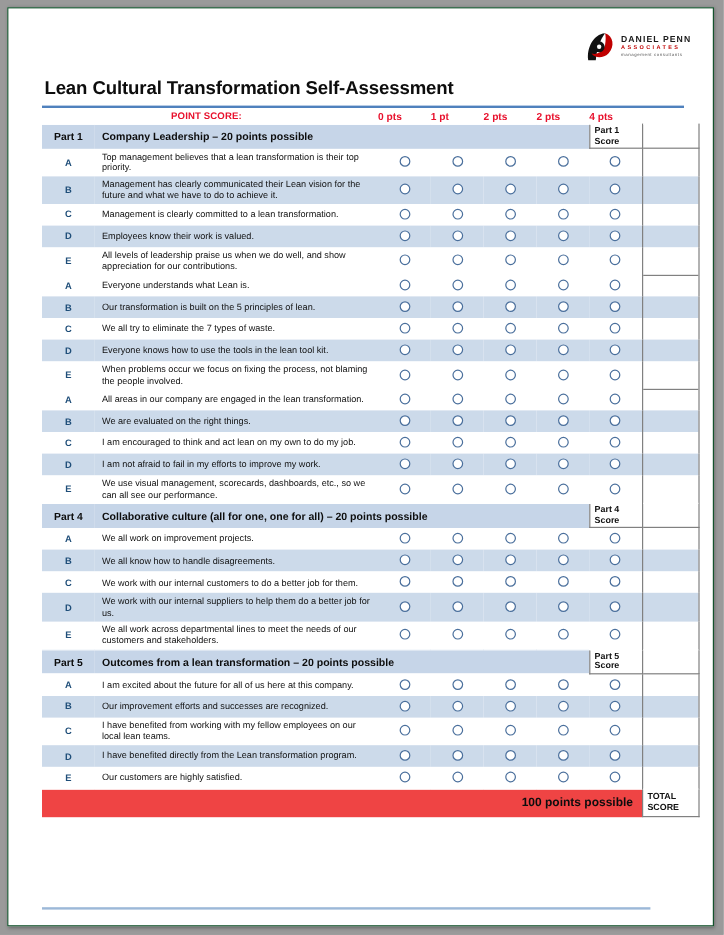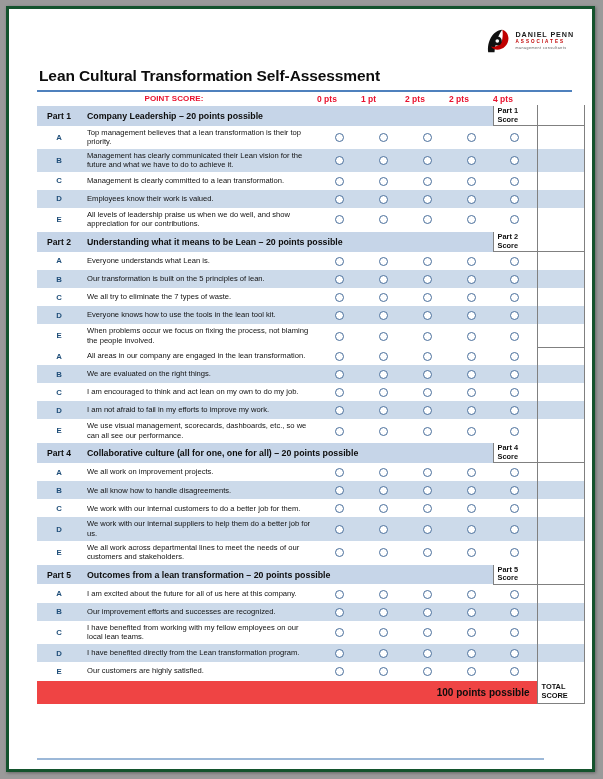--- a/index.html
+++ b/index.html
@@ -9,21 +9,21 @@
   body {
     width: 603px; height: 779px;
     font-family: "Liberation Sans", sans-serif;
     overflow: hidden;
   }
   .page {
     position: absolute;
     left: 6px; top: 6px;
     width: 589px; height: 766px;
     background: #ffffff;
-    border: 3px solid #14532d;
+    border: 1px solid #14532d;
     box-shadow: 1px 1px 3px rgba(0,0,0,0.35);
     box-sizing: border-box;
   }
 
   
   .logo {
     position: absolute;
     right: 18px; top: 18px;
     display: flex; align-items: center;
     gap: 4px;
@@ -275,26 +275,20 @@
         <tr class="item">
           <td class="item-letter">E</td>
           <td class="item-text">All levels of leadership praise us when we do well, and show appreciation for our contributions.</td>
           <td class="item-opt"><span class="radio"></span></td>
           <td class="item-opt"><span class="radio"></span></td>
           <td class="item-opt"><span class="radio"></span></td>
           <td class="item-opt"><span class="radio"></span></td>
           <td class="item-opt"><span class="radio"></span></td>
           <td class="score-cell"></td>
         </tr>
-        <tr class="partrow">
-          <td class="part-label">Part 2</td>
-          <td colspan="5" class="part-title">Understanding what it means to be Lean – 20 points possible</td>
-          <td class="partscore-cell">Part 2<br>Score</td>
-          <td class="partscore-open"></td>
-        </tr>
         <tr class="item">
           <td class="item-letter">A</td>
           <td class="item-text">Everyone understands what Lean is.</td>
           <td class="item-opt"><span class="radio"></span></td>
           <td class="item-opt"><span class="radio"></span></td>
           <td class="item-opt"><span class="radio"></span></td>
           <td class="item-opt"><span class="radio"></span></td>
           <td class="item-opt"><span class="radio"></span></td>
           <td class="score-cell first"></td>
         </tr>

